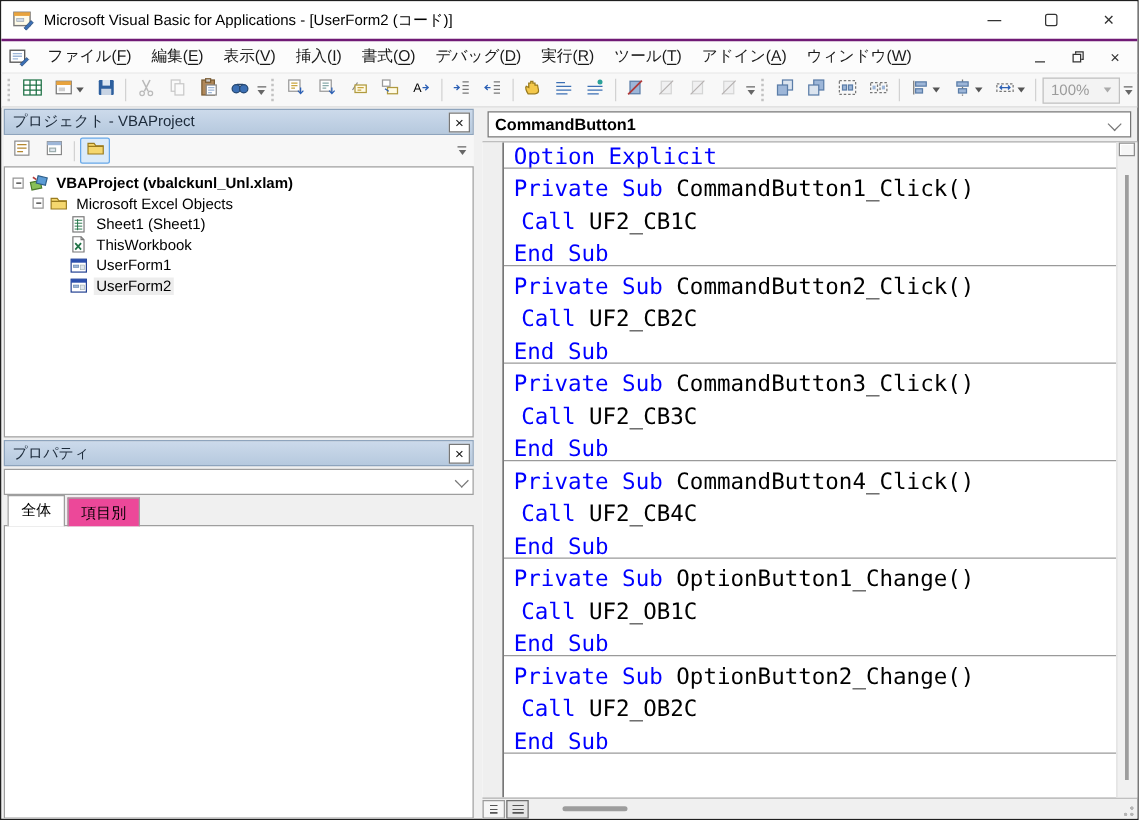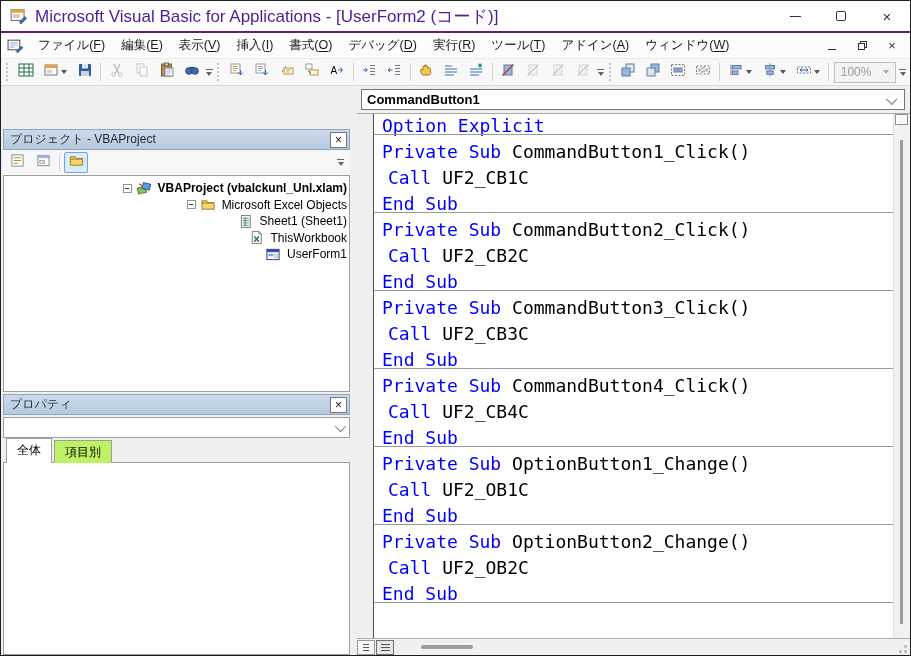--- a/index.html
+++ b/index.html
@@ -5,21 +5,21 @@
   * { box-sizing: border-box; }
   html,body { margin:0; padding:0; background:#e8e8e8; }
   body { font-family:"Liberation Sans", sans-serif; }
 
   .window { width:911px; height:656px; background:#f0f0f0; border:1px solid #1f1f1f;
             display:flex; flex-direction:column; overflow:hidden; position:relative; }
 
   
   .titlebar { height:30px; background:#ffffff; display:flex; align-items:center; padding-left:9px; flex:0 0 auto; }
   .titlebar .app-icon { width:18px; height:18px; margin-right:7px; flex:0 0 auto; }
-  .titlebar .title { font-size:17px; color:#4c1d95; white-space:nowrap; }
+  .titlebar .title { font-size:12px; color:#000000; white-space:nowrap; }
   .win-controls { margin-left:auto; display:flex; height:100%; }
   .win-btn { width:46px; height:100%; display:flex; align-items:center; justify-content:center; }
   .glyph-min { width:11px; border-top:1px solid #333; }
   .glyph-max { width:10px; height:10px; border:1.2px solid #333; border-radius:2px; }
   .glyph-close { font-size:15px; color:#333; line-height:1; }
 
   
   .menubar { height:27px; background:#fcfcfc; border-top:2px solid #701a75; display:flex; align-items:center; padding:0 6px 0 4px; flex:0 0 auto; }
   .mdi-doc-icon { width:17px; height:17px; margin:0 6px 0 2px; }
   .menu-item { font-size:12.5px; color:#1a1a1a; padding:4px 8px; white-space:nowrap; }
@@ -45,52 +45,52 @@
   .dd-caret { width:0; height:0; border-left:3.5px solid transparent; border-right:3.5px solid transparent; border-top:4px solid #555; }
   .ovf { width:13px; height:23px; display:flex; flex-direction:column; align-items:center; justify-content:center; gap:2px; margin:0 1px; }
   .ovf i { display:block; width:7px; border-top:1.5px solid #666; }
   .ovf .dd-caret { border-top-color:#666; }
   .zoom-combo { width:92px; height:21px; border:1px solid #c0c0c0; background:#f3f3f3; color:#9b9b9b;
                 font-size:12px; display:flex; align-items:center; padding:0 6px; margin:0 2px; }
   .zoom-combo .dd-caret { margin-left:auto; border-top-color:#aaa; }
 
   
   .main { flex:1; display:flex; min-height:0; }
-  .left { width:349px; flex:0 0 auto; display:flex; flex-direction:column; padding:1px 0 0 2px; min-height:0;margin-top:42px; }
+  .left { width:378px; flex:0 0 auto; display:flex; flex-direction:column; padding:1px 0 0 2px; min-height:0; }
   .splitter { width:7px; flex:0 0 auto; }
 
   .panel-header { height:21px; background:linear-gradient(#ccdaeb,#b6c9de); border:1px solid #8fa; border:1px solid #8ea4bd;
                   display:flex; align-items:center; padding:0 2px 0 6px; font-size:12px; color:#1c2a3a; flex:0 0 auto; }
   .panel-close { margin-left:auto; width:17px; height:16px; background:#fff; border:1px solid #777;
                  display:flex; align-items:center; justify-content:center; font-size:12px; color:#111; line-height:1; }
 
   .project-panel { height:263px; display:flex; flex-direction:column; flex:0 0 auto; min-height:0; }
   .proj-tools { height:25px; display:flex; align-items:center; gap:2px; padding:1px 2px; background:#f7f7f7; flex:0 0 auto; }
   .ptool { width:24px; height:21px; display:flex; align-items:center; justify-content:center; border:1px solid transparent; border-radius:2px; }
   .ptool svg { width:15px; height:15px; }
   .ptool.selected { border:1px solid #66a7e8; background:#dcebf9; }
   .psep { width:1px; height:16px; background:#d2d2d2; margin:0 2px; }
   .proj-tools .ovf { margin-left:auto; }
 
   .tree { flex:1; background:#fff; border:1px solid #9e9e9e; overflow:hidden; font-size:12px; padding-top:4px; min-height:0; }
-  .tree-row { height:16.5px; display:flex; align-items:center; white-space:nowrap;justify-content:flex-end; }
+  .tree-row { height:16.5px; display:flex; align-items:center; white-space:nowrap; }
   .expander { width:9px; height:9px; border:1px solid #969696; background:#fff; position:relative; margin-right:4px; flex:0 0 auto; }
   .expander::after { content:""; position:absolute; left:1.5px; right:1.5px; top:3px; border-top:1px solid #333; }
   .exp-space { width:13px; flex:0 0 auto; }
   .tree-icon { width:16px; height:15px; margin-right:4px; flex:0 0 auto; }
   .tree-icon svg { width:100%; height:100%; }
   .tree-label { padding:0 2px; color:#000; }
   .tree-label.selected { background:#ededed; }
   .tree-label.bold { font-weight:bold; }
 
   .properties-panel { flex:1; display:flex; flex-direction:column; margin-top:2px; min-height:0; }
   .prop-selector { height:21px; border:1px solid #9e9e9e; background:#fff; margin:2px 0; display:flex; align-items:center; padding:0 6px; flex:0 0 auto; }
   .chev { width:8px; height:8px; border-right:1.4px solid #777; border-bottom:1.4px solid #777; transform:rotate(45deg) translateY(-2px); margin-left:auto; }
   .prop-tabs { height:22px; display:flex; align-items:flex-end; padding-left:3px; flex:0 0 auto; }
-  .ptab { font-size:12px; padding:3px 10px 2px; border:1px solid #9e9e9e; border-bottom:none; background:#bef264; margin-right:2px; position:relative; top:1px; }
+  .ptab { font-size:12px; padding:3px 10px 2px; border:1px solid #9e9e9e; border-bottom:none; background:#ec4899; margin-right:2px; position:relative; top:1px; }
   .ptab.active { background:#fff; padding-bottom:4px; z-index:2; }
   .prop-list { flex:1; background:#fff; border:1px solid #9e9e9e; min-height:0; }
 
   
   .code-window { flex:1; display:flex; flex-direction:column; min-width:0; min-height:0; }
   .combo-row { height:27px; display:flex; align-items:center; gap:7px; padding:3px 5px 3px 4px; flex:0 0 auto; }
   .combo { flex:1; height:21px; border:1px solid #767676; background:#fff; display:flex; align-items:center;
            font-weight:bold; font-size:13px; color:#000; padding:0 5px; }
   .combo .chev { transform:rotate(45deg) translateY(-1px); margin-right:4px; }
 
@@ -472,20 +472,30 @@
             </div>
             <div class="tree-row" style="padding-left: 38px;">
               <span class="exp-space"></span>
               <span class="tree-icon"><svg viewBox="0 0 16 16">
                   <rect x="1.5" y="2.5" width="13" height="11" fill="#fff" stroke="#1d3c8f"></rect>
                   <rect x="1.5" y="2.5" width="13" height="3" fill="#2b4fad"></rect>
                   <rect x="3.5" y="7.5" width="4.5" height="2" fill="#9db6d8" stroke="#5b7da8" stroke-width=".5"></rect>
                   <rect x="9.5" y="7.5" width="3.5" height="4" fill="#dfe6ee" stroke="#9aa" stroke-width=".5"></rect>
                 </svg></span>
               <span class="tree-label">UserForm1</span>
+            </div>
+            <div class="tree-row" style="padding-left: 38px;">
+              <span class="exp-space"></span>
+              <span class="tree-icon"><svg viewBox="0 0 16 16">
+                  <rect x="1.5" y="2.5" width="13" height="11" fill="#fff" stroke="#1d3c8f"></rect>
+                  <rect x="1.5" y="2.5" width="13" height="3" fill="#2b4fad"></rect>
+                  <rect x="3.5" y="7.5" width="4.5" height="2" fill="#9db6d8" stroke="#5b7da8" stroke-width=".5"></rect>
+                  <rect x="9.5" y="7.5" width="3.5" height="4" fill="#dfe6ee" stroke="#9aa" stroke-width=".5"></rect>
+                </svg></span>
+              <span class="tree-label selected">UserForm2</span>
             </div>
           </div>
       </div>
 
       <div class="properties-panel">
         <div class="panel-header">
           <span>プロパティ</span>
           <span class="panel-close">
               <span>×</span>
             </span>

